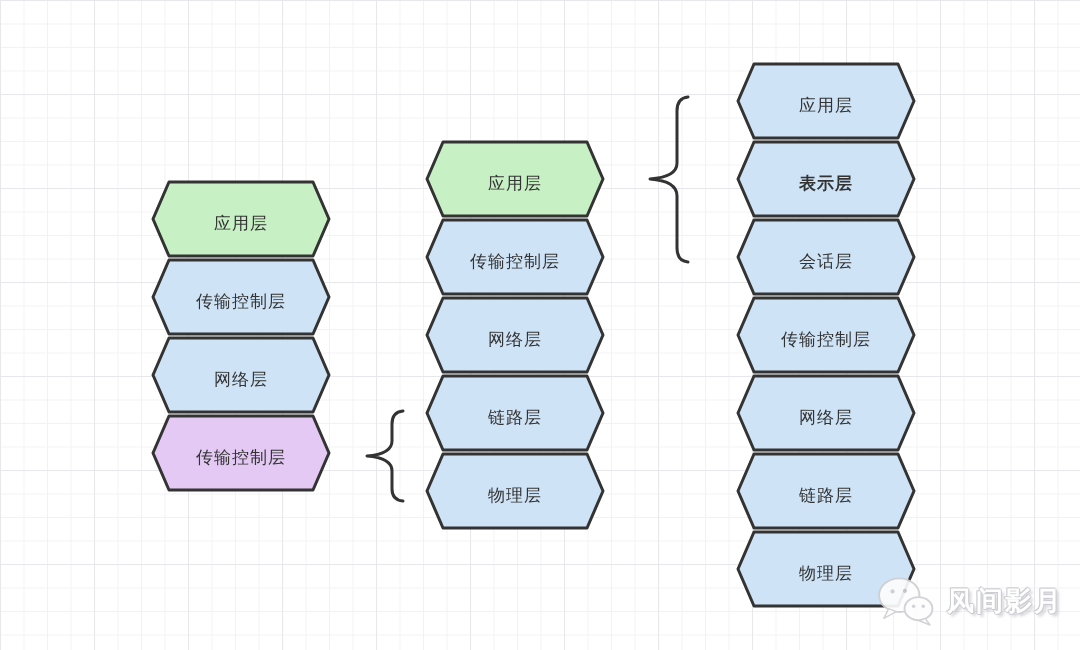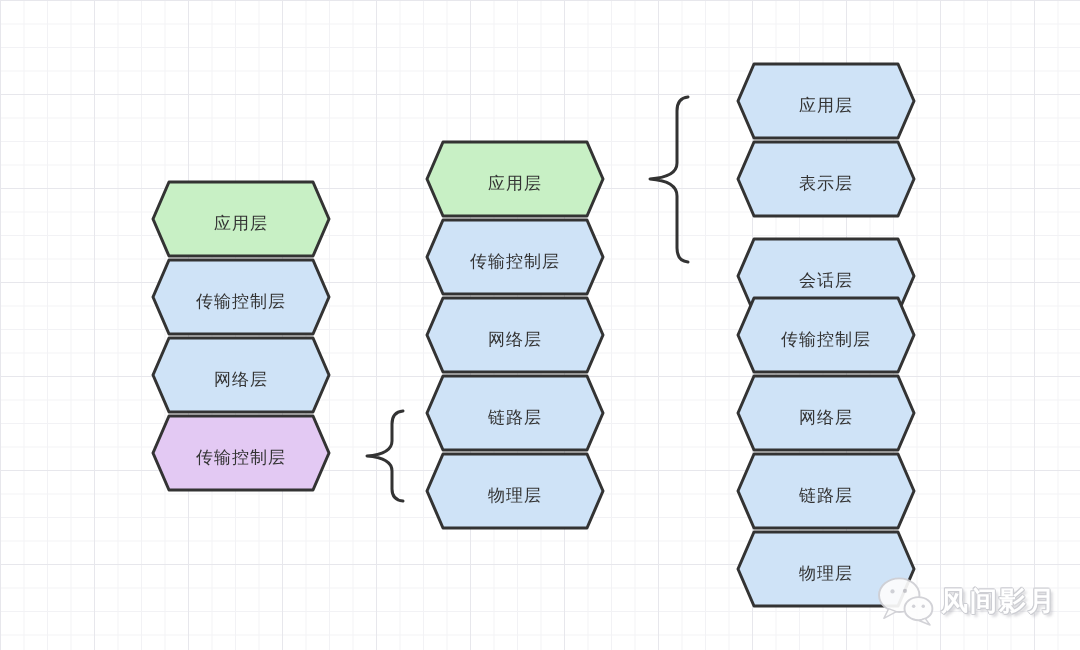--- a/index.html
+++ b/index.html
@@ -53,21 +53,21 @@
     stroke-width: 3;
     stroke-linecap: round;
     stroke-linejoin: round;
   }
   .watermark {
     position: absolute;
     left: 876px;
     top: 576px;
     display: flex;
     align-items: center;
-    gap: 7px;
+    gap: 13px;
   }
   .watermark-text {
     font-size: 27px;
     font-weight: bold;
     letter-spacing: 2px;
     color: #ffffff;
     text-shadow:
       1px 0 #cdced3, -1px 0 #cdced3, 0 1px #cdced3, 0 -1px #cdced3,
       1px 1px #cdced3, -1px -1px #cdced3,
       3px 3px 3px rgba(160,160,168,0.45);
@@ -137,27 +137,27 @@
           <div class="hex-label">物理层</div>
         </div>
       </div>
       <div class="hex-column" style="left: 736px; top: 62px;">
         <div class="hex" style="top: 0px;">
           <svg width="180" height="78">
             <polygon points="2,39 18,2 162,2 178,39 162,76 18,76" fill="#cfe3f7" stroke="#333333" stroke-width="3" stroke-linejoin="round"></polygon>
           </svg>
           <div class="hex-label">应用层</div>
         </div>
-        <div class="hex" style="top: 78px;">
+        <div class="hex" style="top: 78px; font-weight: bold;">
           <svg width="180" height="78">
             <polygon points="2,39 18,2 162,2 178,39 162,76 18,76" fill="#cfe3f7" stroke="#333333" stroke-width="3" stroke-linejoin="round"></polygon>
           </svg>
           <div class="hex-label">表示层</div>
         </div>
-        <div class="hex" style="top: 156px; margin-top: 19px;">
+        <div class="hex" style="top: 156px;">
           <svg width="180" height="78">
             <polygon points="2,39 18,2 162,2 178,39 162,76 18,76" fill="#cfe3f7" stroke="#333333" stroke-width="3" stroke-linejoin="round"></polygon>
           </svg>
           <div class="hex-label">会话层</div>
         </div>
         <div class="hex" style="top: 234px;">
           <svg width="180" height="78">
             <polygon points="2,39 18,2 162,2 178,39 162,76 18,76" fill="#cfe3f7" stroke="#333333" stroke-width="3" stroke-linejoin="round"></polygon>
           </svg>
           <div class="hex-label">传输控制层</div>

